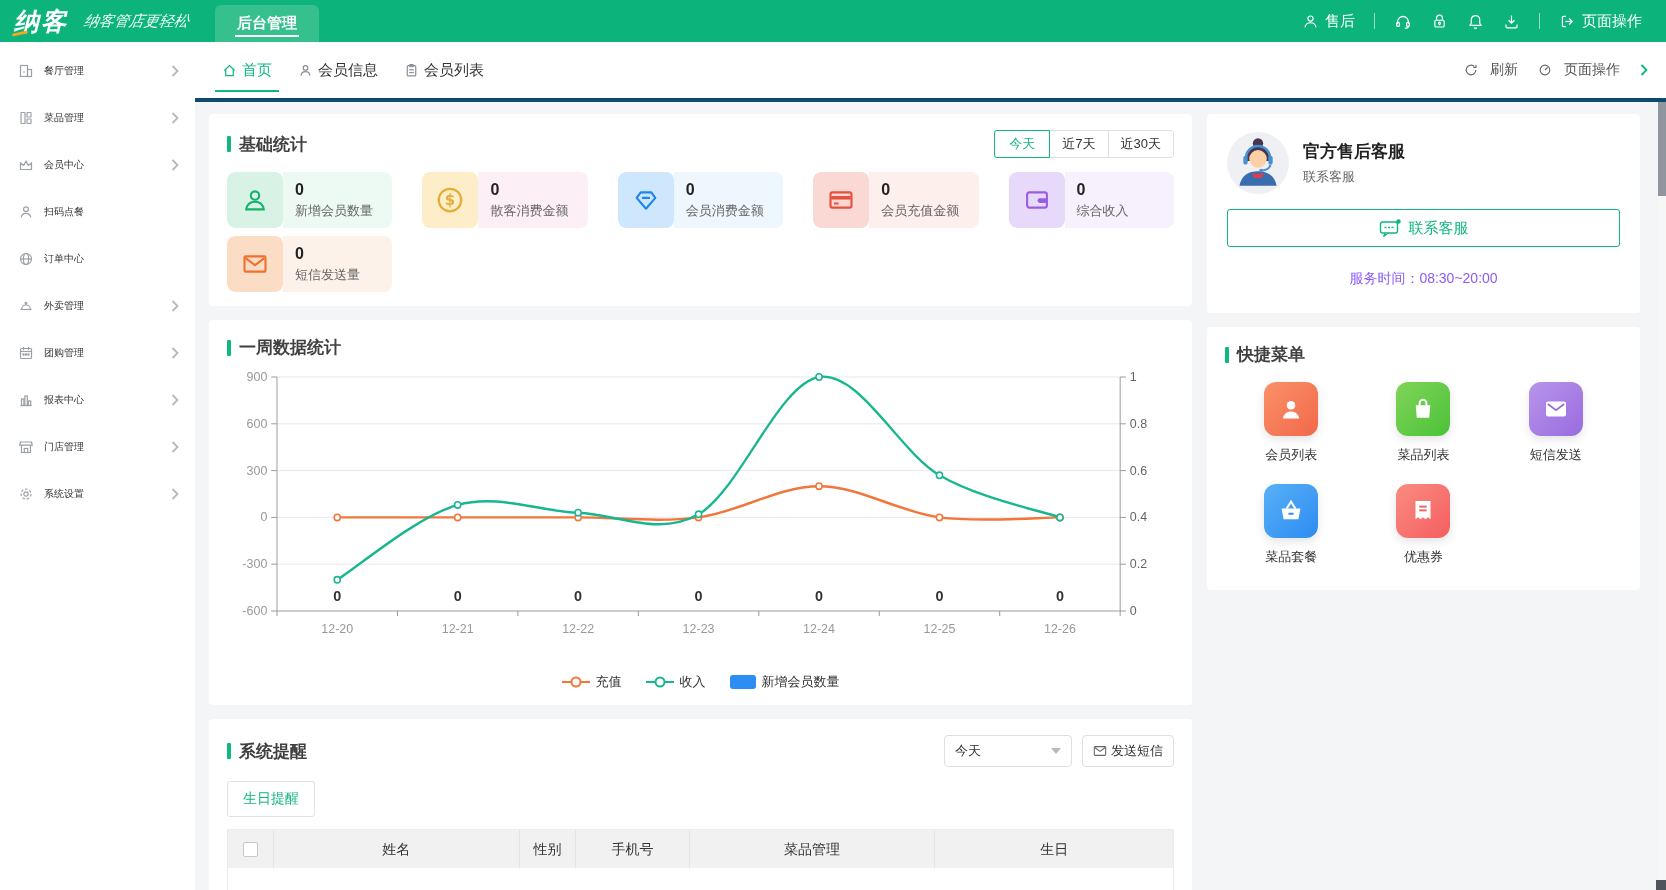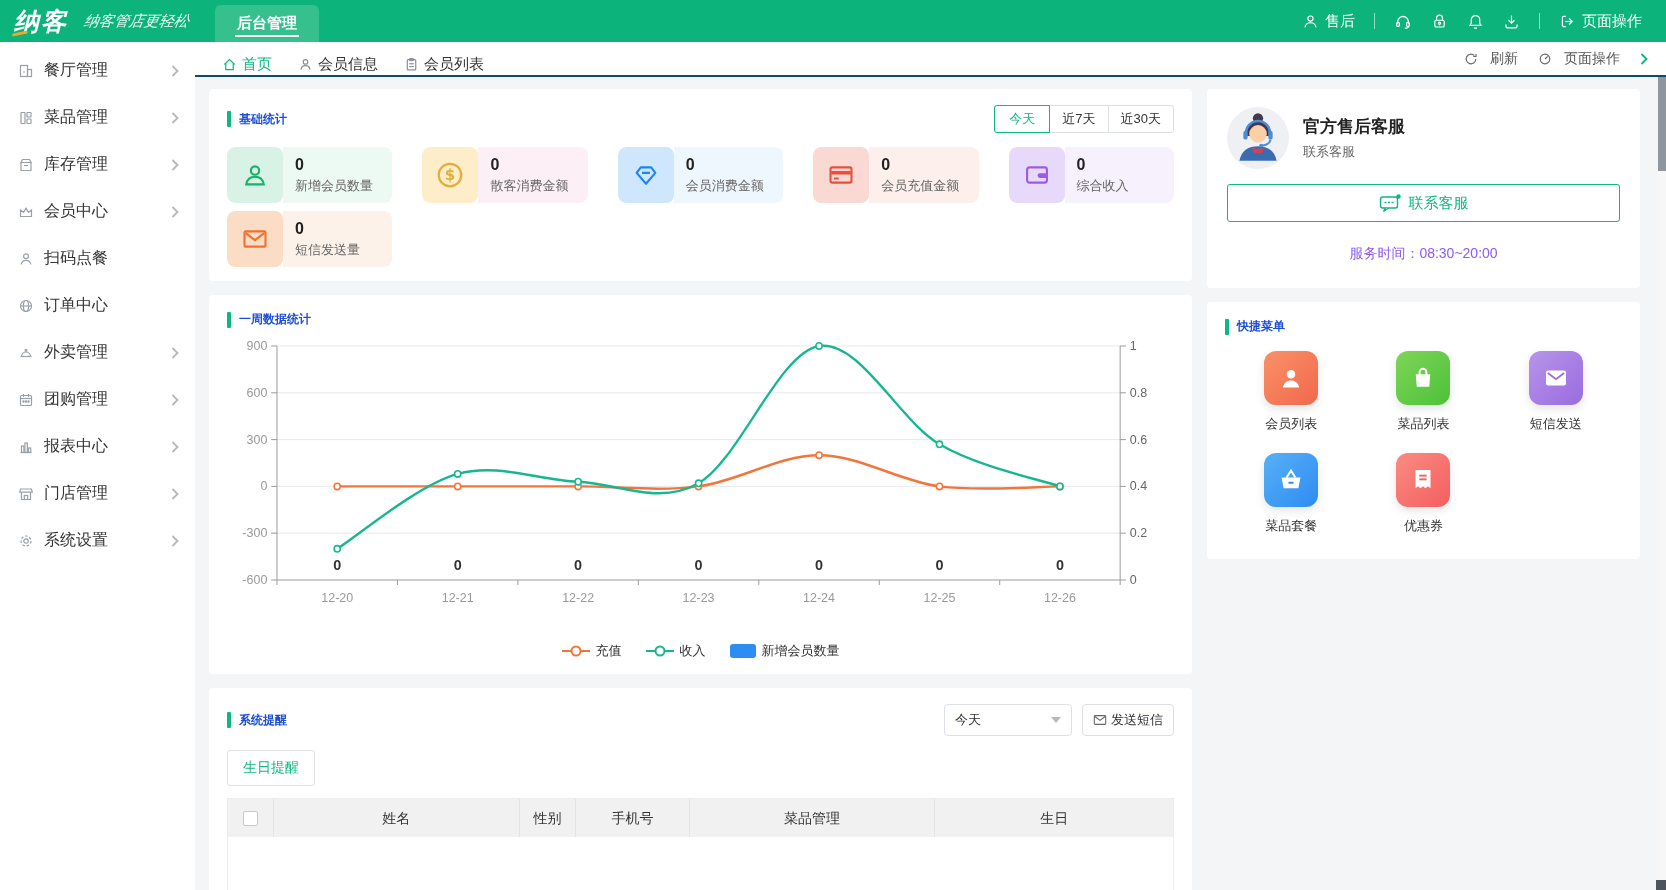--- a/index.html
+++ b/index.html
@@ -21,44 +21,44 @@
   .header-tab::after { content:''; position:absolute; left:20px; right:20px; bottom:5px; height:2px; background:#fff; }
   .header-right { margin-left:auto; display:flex; align-items:center; gap:19px; padding-right:24px; font-size:15px; }
   .hr-item { display:flex; align-items:center; gap:6px; cursor:pointer; }
   .hicon { cursor:pointer; display:flex; }
   .hsep { width:1px; height:16px; background:rgba(255,255,255,.55); }
 
   
   .main-row { display:flex; height:848px; }
   .sidebar { width:195px; background:#fff; padding-top:5px; flex-shrink:0; }
   .side-item { height:47px; display:flex; align-items:center; padding:0 16px 0 18px;
-    font-size:16px; color:#333; cursor:pointer; }
+    font-size:10px; color:#333; cursor:pointer; }
   .side-item .sicon { margin-right:10px; color:#9aa0a8; display:flex; }
   .side-item .grow { flex:1; }
   .content-col { flex:1; display:flex; flex-direction:column; min-width:0; }
 
   
-  .tabbar { height:35px; background:#fff; display:flex; padding:0 18px 0 14px;
-    border-bottom:2px solid #0c4a6e; }
+  .tabbar { height:60px; background:#fff; display:flex; align-items:center; padding:0 18px 0 14px;
+    border-bottom:4px solid #0c4a6e; }
   .tab { display:flex; align-items:center; gap:5px; font-size:15px; color:#333; padding:0 13px;
     height:44px; position:relative; cursor:pointer; }
   .tab .ticon { color:#8a8f99; display:flex; }
   .tab.active { color:#0fb87e; }
   .tab.active .ticon { color:#0fb87e; }
   .tab.active::after { content:''; position:absolute; bottom:0; left:6px; right:6px; height:2px; background:#0fb87e; }
   .tabbar-right { margin-left:auto; display:flex; align-items:center; gap:20px; color:#555; font-size:14px; }
   .tb-act { display:flex; align-items:center; gap:12px; cursor:pointer; }
 
   
   .content { flex:1; background:#f3f5f7; padding:12px 26px 0 14px; display:flex; gap:15px;
     position:relative; overflow:hidden; }
   .left-col { flex:1; min-width:0; }
   .right-col { width:433px; flex-shrink:0; }
   .card { background:#fff; border-radius:4px; }
-  .sec-title { display:flex; align-items:center; font-size:12px; font-weight:bold; color:#1d4ed8; }
+  .sec-title { display:flex; align-items:center; font-size:17px; font-weight:bold; color:#404040; }
   .sec-title::before { content:''; width:4px; height:16px; background:#0fb87e; margin-right:8px; border-radius:1px; }
 
   
   .stats-card { padding:16px 18px 14px; }
   .stats-head { display:flex; align-items:center; justify-content:space-between; }
   .filter-group { display:flex; }
   .filter-btn { min-width:56px; padding:0 12px; height:28px; line-height:26px; text-align:center;
     border:1px solid #dcdfe6; font-size:13px; color:#333; margin-left:-1px; cursor:pointer; background:#fff; }
   .filter-btn:first-child { border-radius:3px 0 0 3px; margin-left:0; }
   .filter-btn:last-child { border-radius:0 3px 3px 0; }
@@ -211,35 +211,20 @@
     </div>
     <div class="side-item">
       <span class="sicon">
           <svg width="16" height="16" viewBox="0 0 16 16" fill="none" stroke="currentColor" stroke-width="1.2">
             <rect x="3" y="2.5" width="4" height="11" rx="0.6"></rect>
             <rect x="9" y="2.5" width="4" height="4.5" rx="0.6"></rect>
             <rect x="9" y="9" width="4" height="4.5" rx="0.6"></rect>
           </svg>
         </span>
       <span class="grow">菜品管理</span>
-      <span class="chev">
-          <svg width="8" height="12" viewBox="0 0 8 12" fill="none" stroke="#b8b8b8" stroke-width="1.8">
-            <path d="M1.5 1l5 5-5 5"></path>
-          </svg>
-        </span>
-    </div>
-    <div class="side-item">
-      <span class="sicon">
-          <svg width="16" height="16" viewBox="0 0 16 16" fill="none" stroke="currentColor" stroke-width="1.2">
-            <path d="M3 5.5h10v8H3z"></path>
-            <path d="M4.5 2.5h7l1.5 3h-10z"></path>
-            <line x1="6" y1="8.5" x2="10" y2="8.5"></line>
-          </svg>
-        </span>
-      <span class="grow">库存管理</span>
       <span class="chev">
           <svg width="8" height="12" viewBox="0 0 8 12" fill="none" stroke="#b8b8b8" stroke-width="1.8">
             <path d="M1.5 1l5 5-5 5"></path>
           </svg>
         </span>
     </div>
     <div class="side-item">
       <span class="sicon">
           <svg width="16" height="16" viewBox="0 0 16 16" fill="none" stroke="currentColor" stroke-width="1.2">
             <path d="M2.5 12.5V6l3.2 2.4L8 4.2l2.3 4.2L13.5 6v6.5z"></path>

